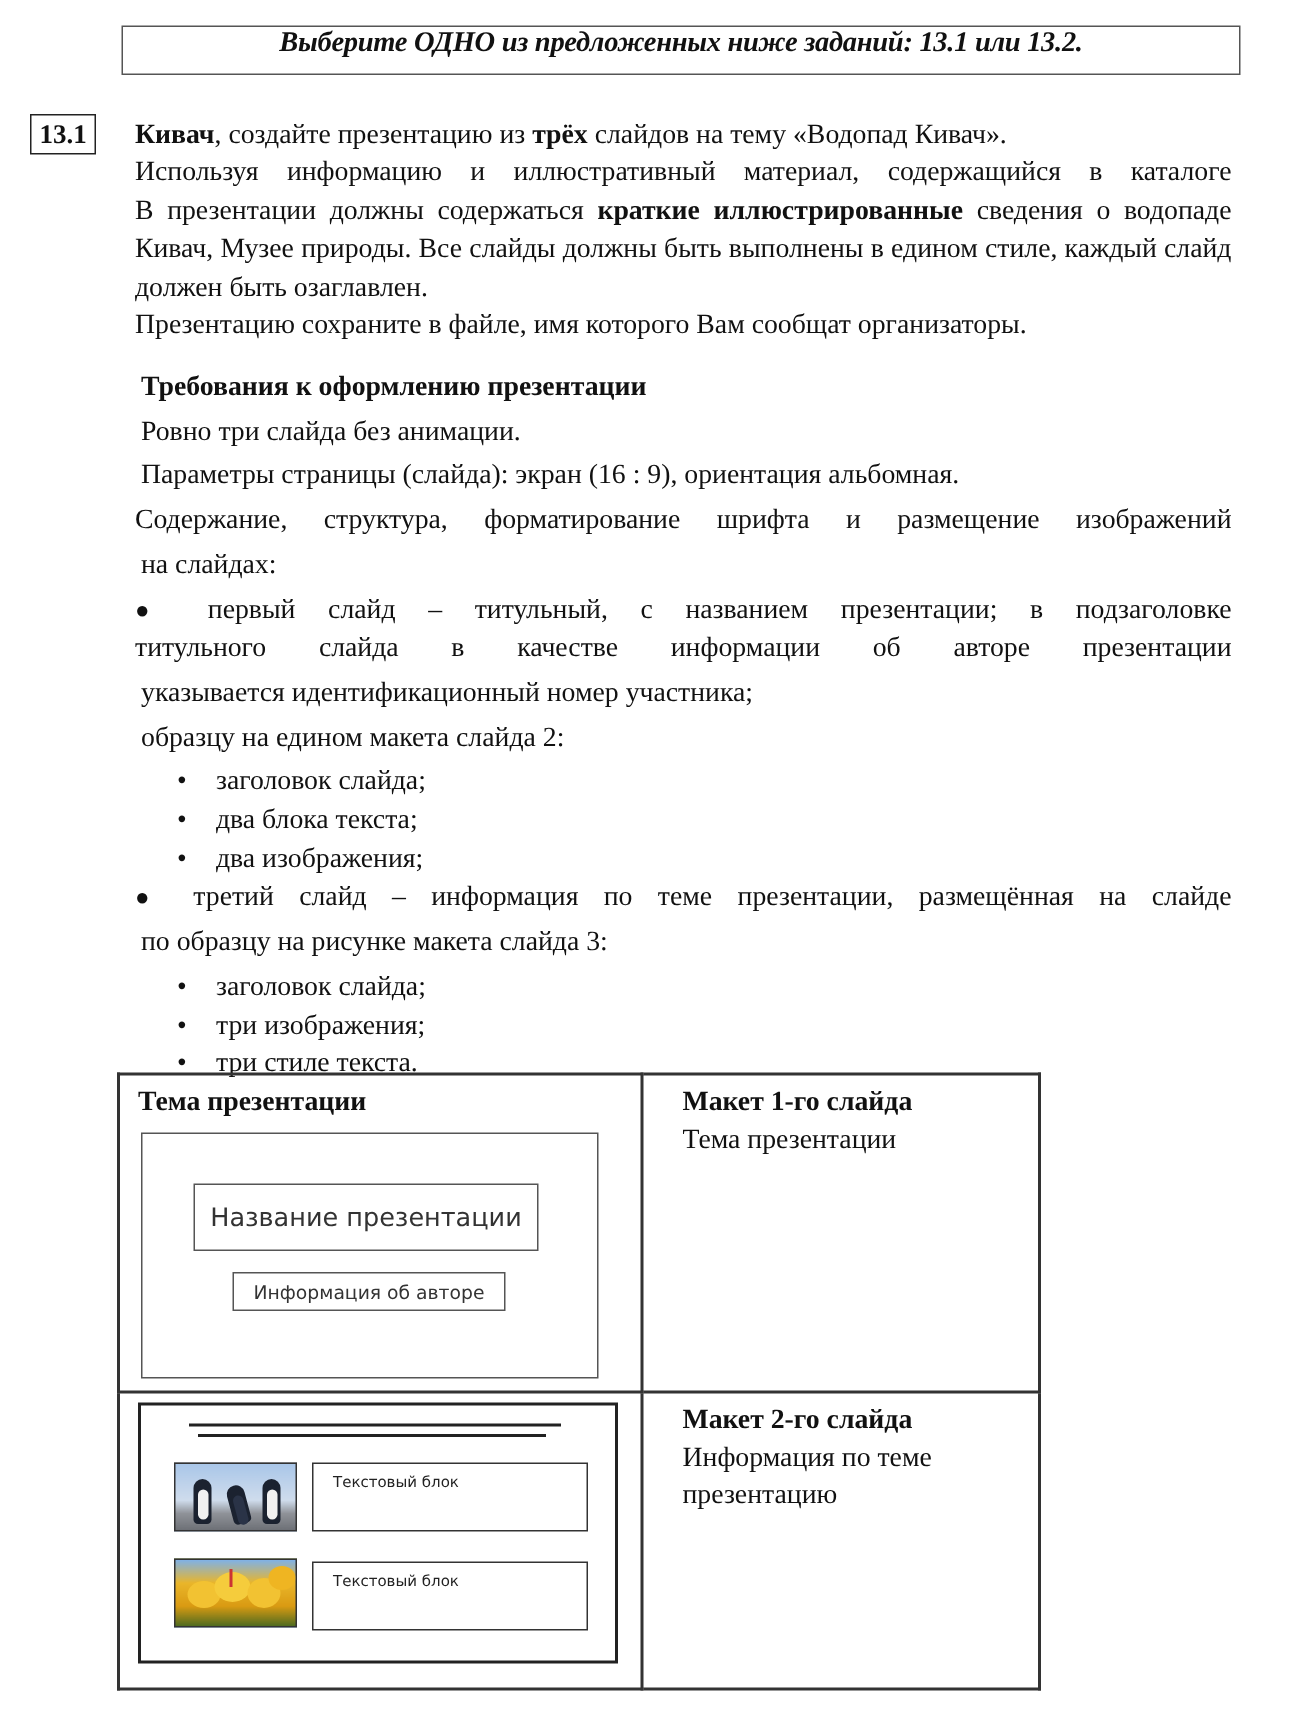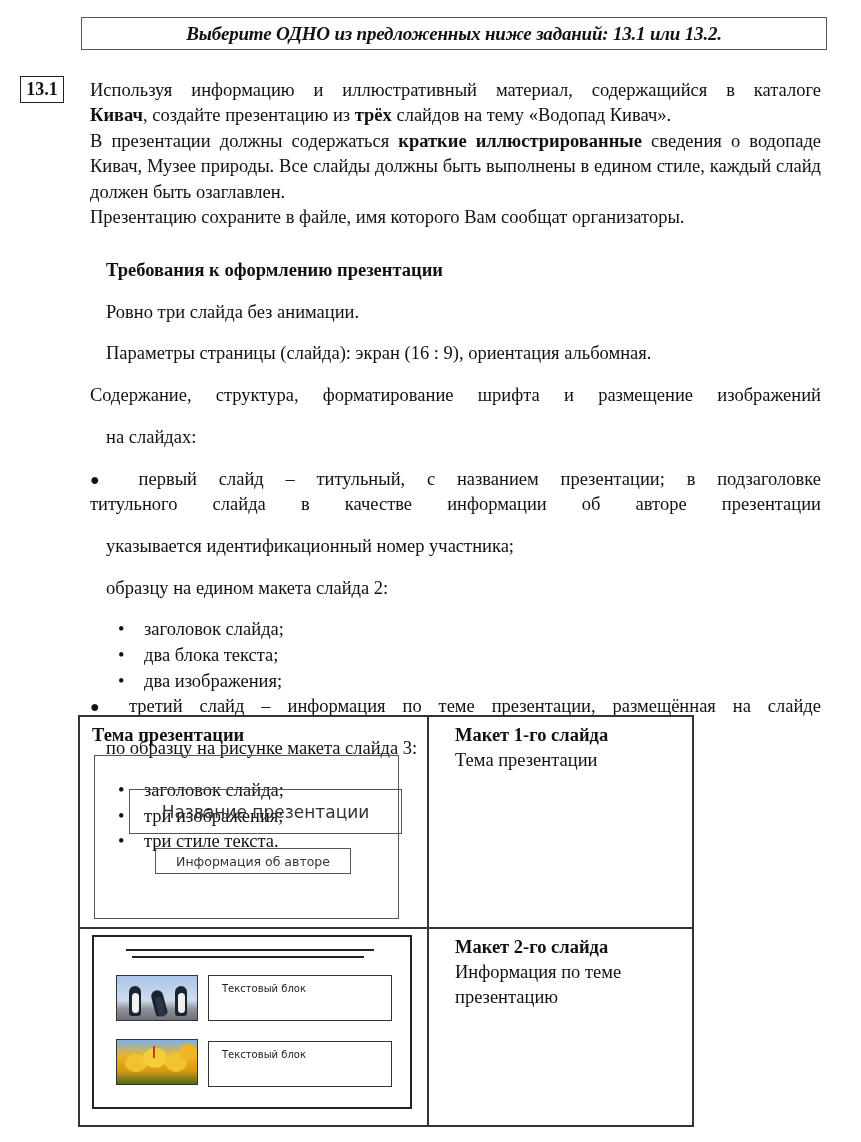--- a/index.html
+++ b/index.html
@@ -4,21 +4,21 @@
   <style>
     html, body { margin: 0; padding: 0; background: #ffffff; }
     body {
       width: 861px; height: 1142px; position: relative; overflow: hidden;
       font-family: "Liberation Serif", "DejaVu Serif", serif;
       color: #111111;
     }
     .header-box {
       position: absolute; left: 81px; top: 17px; width: 746px; height: 33px;
       border: 1px solid #555; box-sizing: border-box;
-      display: flex; align-items: center; justify-content: center;
+      display: flex; align-items: flex-start; justify-content: center;
       font-style: italic; font-weight: bold; font-size: 19px; letter-spacing: -0.2px;
     }
     .task-num {
       position: absolute; left: 20px; top: 76px; width: 44px; height: 27px;
       border: 1.5px solid #222; box-sizing: border-box;
       display: flex; align-items: center; justify-content: center;
       font-weight: bold; font-size: 18px;
     }
     .main {
       position: absolute; left: 90px; top: 78px; width: 731px;
@@ -26,21 +26,21 @@
     }
     .p { margin: 0; text-align: justify; }
     .just-full { text-align-last: justify; }
     .b { font-weight: bold; }
     .req {
       position: absolute; left: 90px; top: 242px; width: 731px;
       font-size: 18.5px; line-height: 25.7px;
       transform-origin: left top;
     }
     .cond { font-stretch: condensed; }
-    .req .line { margin: 16px; white-space: nowrap; }
+    .req .line { margin: 4px; white-space: nowrap; }
     .req .jline { margin: 0; text-align: justify; text-align-last: justify; }
     .req .sub { margin: 0; padding-left: 28px; white-space: nowrap; }
     .req .sub .dot { display: inline-block; width: 26px; }
     .bigdot { font-size: 16px; }
 
     table.layouts {
       position: absolute; left: 78px; top: 715px; width: 616px;
       border-collapse: collapse;
     }
     table.layouts td {
@@ -49,27 +49,27 @@
     .cell-left { width: 347px; }
     .cell-right { padding: 6px 26px !important; font-size: 18.5px; line-height: 25px; }
     .row1 { height: 212px; }
     .row2 { height: 190px; }
     .cell-title { font-weight: bold; font-size: 18.5px; padding: 8px 0 0 12px; height: 26px; }
     .slide1 {
       position: relative; margin: 4px 0 0 14px; width: 305px; height: 164px;
       border: 1.5px solid #555; box-sizing: border-box;
     }
     .s1-title {
-      position: absolute; left: 34px; top: 33px; width: 273px; height: 45px;
+      position: absolute; left: 34px; top: 33px; width: 230px; height: 45px;
       border: 1.5px solid #555; box-sizing: border-box;
       display: flex; align-items: center; justify-content: center;
       font-family: "DejaVu Sans", sans-serif; font-size: 17px; color: #333;
     }
     .s1-author {
-      position: absolute; left: 60px; top: 92px; width: 196px; height: 26px;
+      position: absolute; left: 60px; top: 92px; width: 182px; height: 26px;
       border: 1.5px solid #555; box-sizing: border-box;
       display: flex; align-items: center; justify-content: center;
       font-family: "DejaVu Sans", sans-serif; font-size: 12.5px; color: #333;
     }
     .slide2 {
       position: relative; margin: 6px 0 16px 12px; width: 320px; height: 174px;
       border: 2px solid #222; box-sizing: border-box;
     }
     .s2-line1 { position: absolute; left: 32px; top: 12px; width: 248px; height: 1.5px; background: #222; }
     .s2-line2 { position: absolute; left: 38px; top: 19px; width: 232px; height: 1.5px; background: #222; }
@@ -102,22 +102,22 @@
 
 <div class="header-box">
   <span>Выберите ОДНО из предложенных ниже заданий: 13.1 или 13.2.</span>
 </div>
 
 <div class="task-num">
   <span>13.1</span>
 </div>
 
 <div class="main">
+  <p class="p"><span class="b">Кивач</span><span>, создайте презентацию из </span><span class="b">трёх</span><span> слайдов на тему «Водопад Кивач».</span></p>
   <p class="p just-full"><span>Используя информацию и иллюстративный материал, содержащийся в каталоге</span></p>
-  <p class="p"><span class="b">Кивач</span><span>, создайте презентацию из </span><span class="b">трёх</span><span> слайдов на тему «Водопад Кивач».</span></p>
   <p class="p"><span>В презентации должны содержаться </span><span class="b">краткие иллюстрированные</span><span> сведения о водопаде Кивач, Музее природы. Все слайды должны быть выполнены в едином стиле, каждый слайд должен быть озаглавлен.</span></p>
   <p class="p"><span>Презентацию сохраните в файле, имя которого Вам сообщат организаторы.</span></p>
 </div>
 
 <div class="req cond">
   <p class="line b">Требования к оформлению презентации</p>
   <p class="line">Ровно три слайда без анимации.</p>
   <p class="line">Параметры страницы (слайда): экран (16 : 9), ориентация альбомная.</p>
   <p class="jline">Содержание, структура, форматирование шрифта и размещение изображений</p>
   <p class="line">на слайдах:</p>

